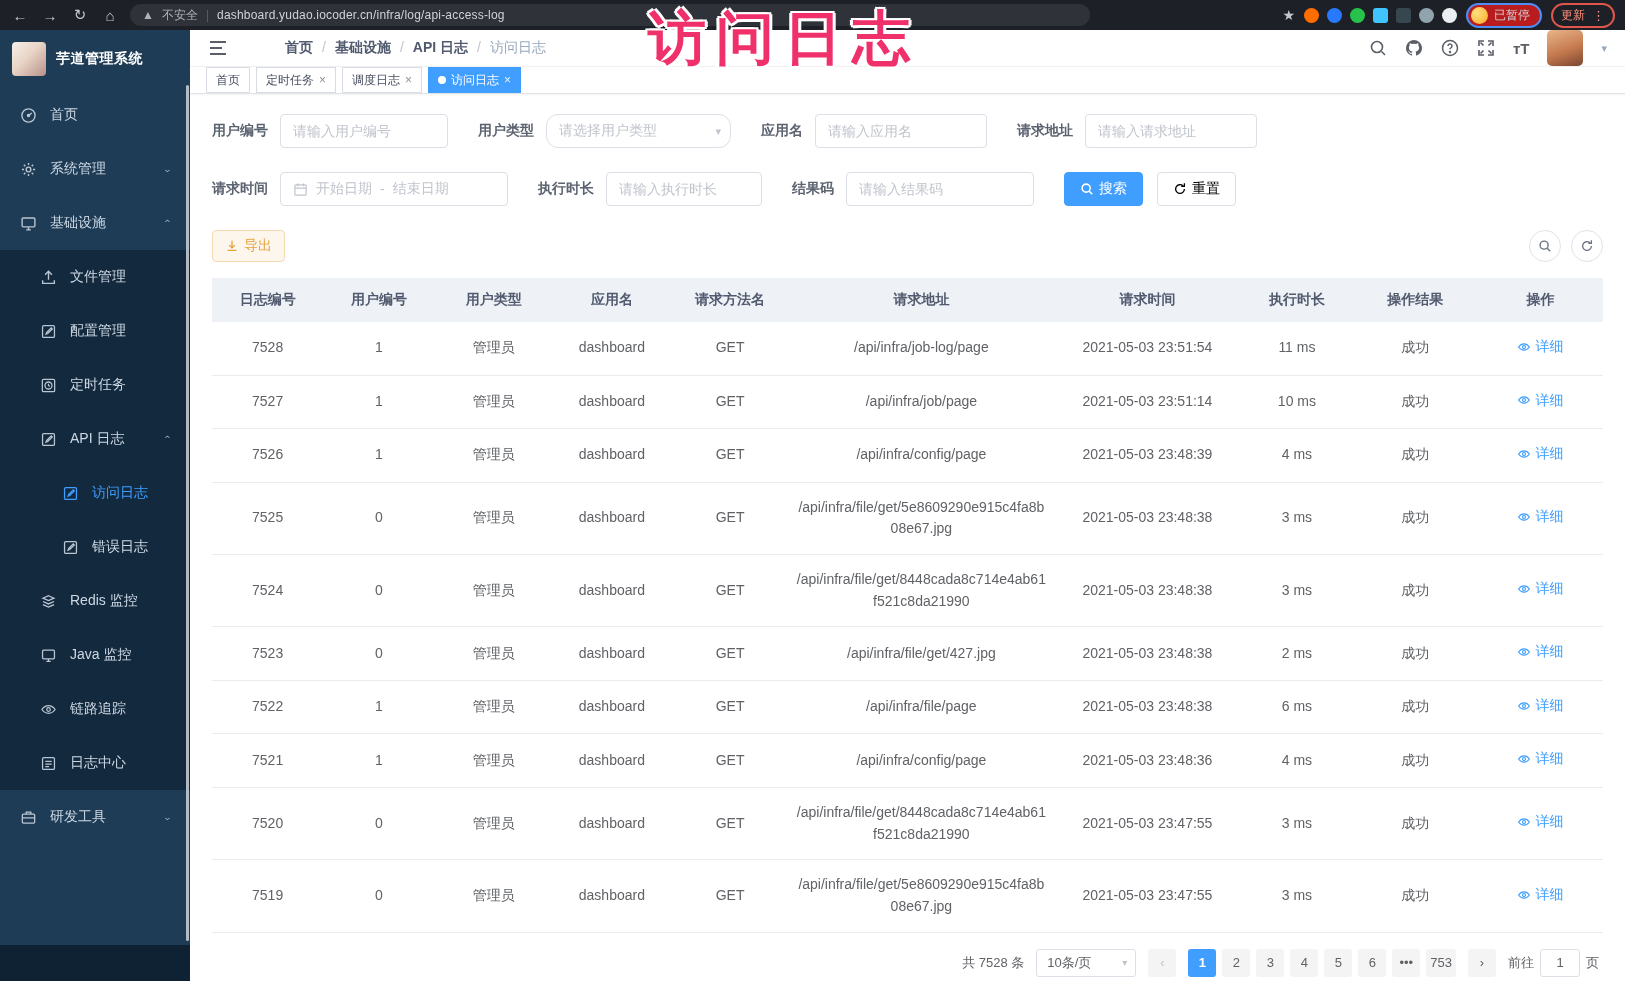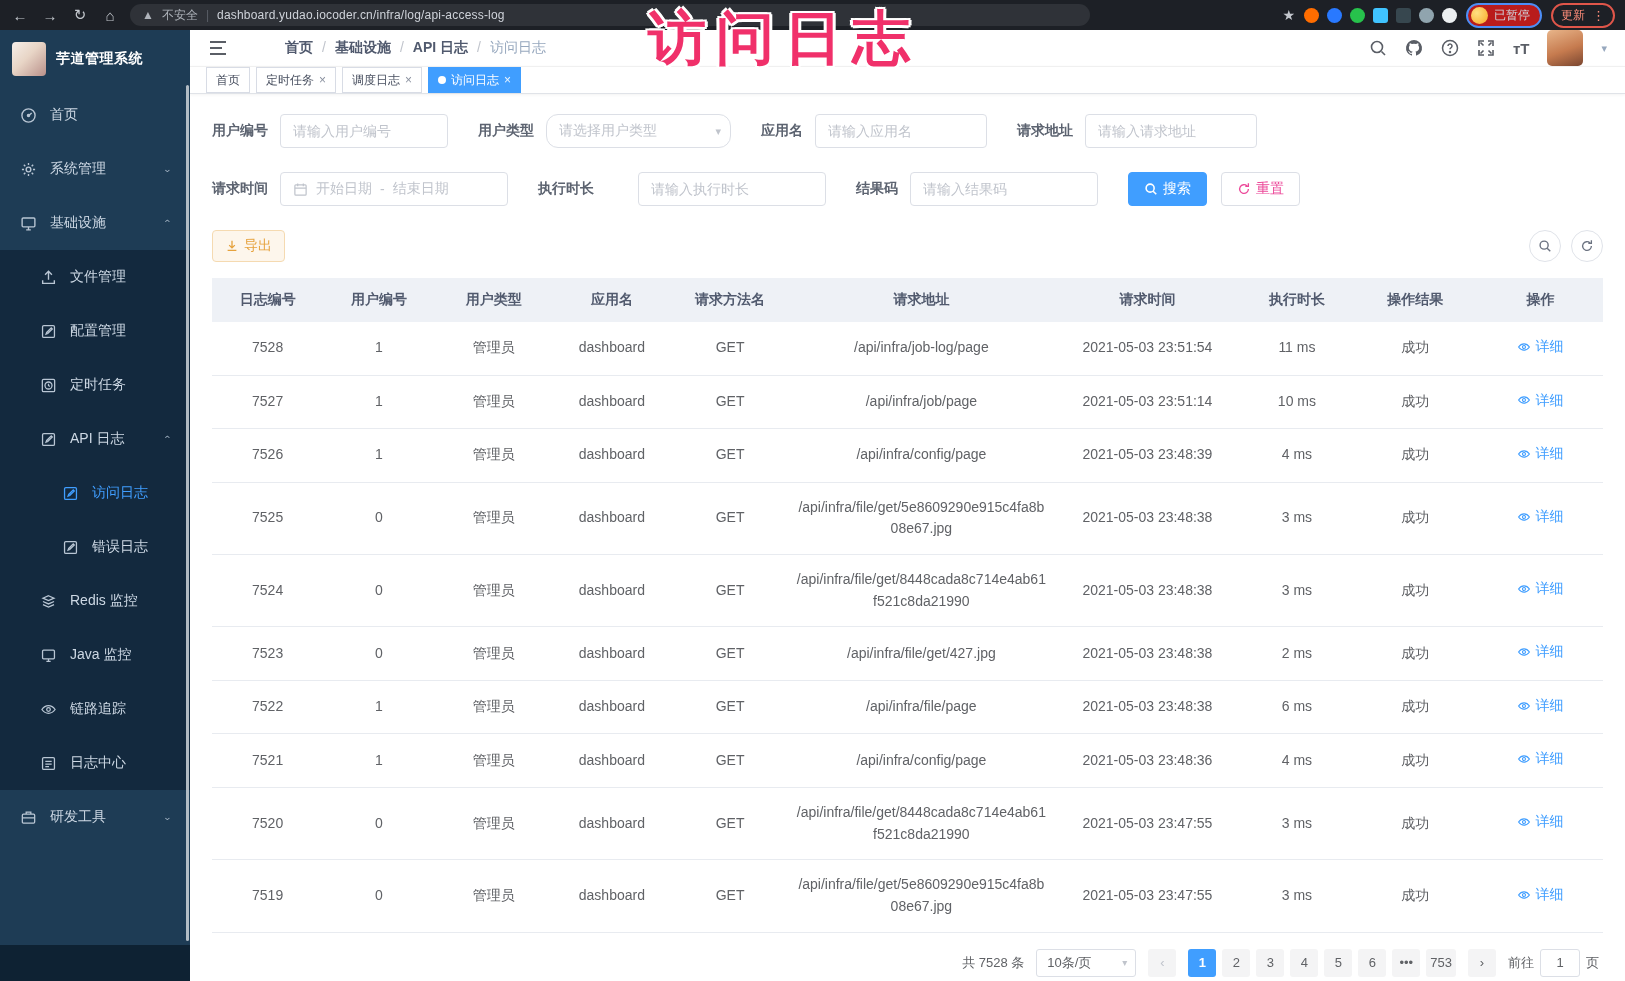--- a/index.html
+++ b/index.html
@@ -70,21 +70,21 @@
   
   .filter-row { display:flex; align-items:center; margin-bottom:24px; flex-wrap:nowrap; }
   .f-item { display:flex; align-items:center; margin-right:30px; }
   .f-label { color:#5c6370; font-weight:700; margin-right:12px; white-space:nowrap; }
   .inp { height:34px; border:1px solid #dcdfe6; border-radius:4px; padding:0 12px; font-size:14px; color:#606266; font-family:inherit; outline:none; }
   .inp::placeholder { color:#c0c4cc; }
   .sel { position:relative; display:flex; align-items:center; height:34px; border:1px solid #dcdfe6; border-radius:12px; padding:0 26px 0 12px; color:#c0c4cc; width:185px; cursor:pointer; }
   .sel .sel-caret { position:absolute; right:9px; color:#c0c4cc; font-size:11px; }
   .date-range { display:flex; align-items:center; gap:8px; height:34px; border:1px solid #dcdfe6; border-radius:4px; padding:0 12px; width:228px; color:#c0c4cc; }
   .date-range .ic { width:15px; height:15px; color:#c0c4cc; display:inline-flex; }
-  .btn { display:inline-flex; align-items:center; gap:5px; height:34px; padding:0 15px; border-radius:4px; font-size:14px; cursor:pointer; border:1px solid #dcdfe6; background:#fff; color:#ec4899; }
+  .btn { display:inline-flex; align-items:center; gap:5px; height:34px; padding:0 15px; border-radius:4px; font-size:14px; cursor:pointer; border:1px solid #dcdfe6; background:#fff; color:#000000; }
   .btn .ic { width:14px; height:14px; display:inline-flex; }
   .btn.primary { background:#409eff; border-color:#409eff; color:#fff; }
   .btn.warn-plain { background:#fdf6ec; border-color:#f5dab1; color:#e6a23c; height:32px; padding:0 12px; }
 
   .toolbar { display:flex; align-items:flex-end; margin-bottom:16px; }
   .round-btns { margin-left:auto; display:flex; gap:10px; }
   .rbtn { width:32px; height:32px; border-radius:50%; border:1px solid #e0e3e9; display:flex; align-items:center; justify-content:center; color:#6b7280; background:#fff; cursor:pointer; }
   .rbtn .ic { width:14px; height:14px; display:inline-flex; }
 
   
@@ -380,21 +380,21 @@
                   <path d="M2 6.5h12M5 1.5v3M11 1.5v3"></path>
                 </svg>
               </span>
             <span>开始日期</span>
             <span>-</span>
             <span>结束日期</span>
           </span>
         </div>
         <div class="f-item">
           <span class="f-label">执行时长</span>
-          <input class="inp" style="width: 188px; margin-left: 32px;" placeholder="请输入执行时长">
+          <input class="inp" style="width: 156px;" placeholder="请输入执行时长">
         </div>
         <div class="f-item">
           <span class="f-label">结果码</span>
           <input class="inp" style="width: 188px;" placeholder="请输入结果码">
         </div>
         <div class="f-item" style="margin-right:14px">
           <button class="btn primary">
             <span class="ic">
                 <svg viewBox="0 0 16 16" fill="none" stroke="currentColor" stroke-width="1.8">
                   <circle cx="7" cy="7" r="4.6"></circle>

